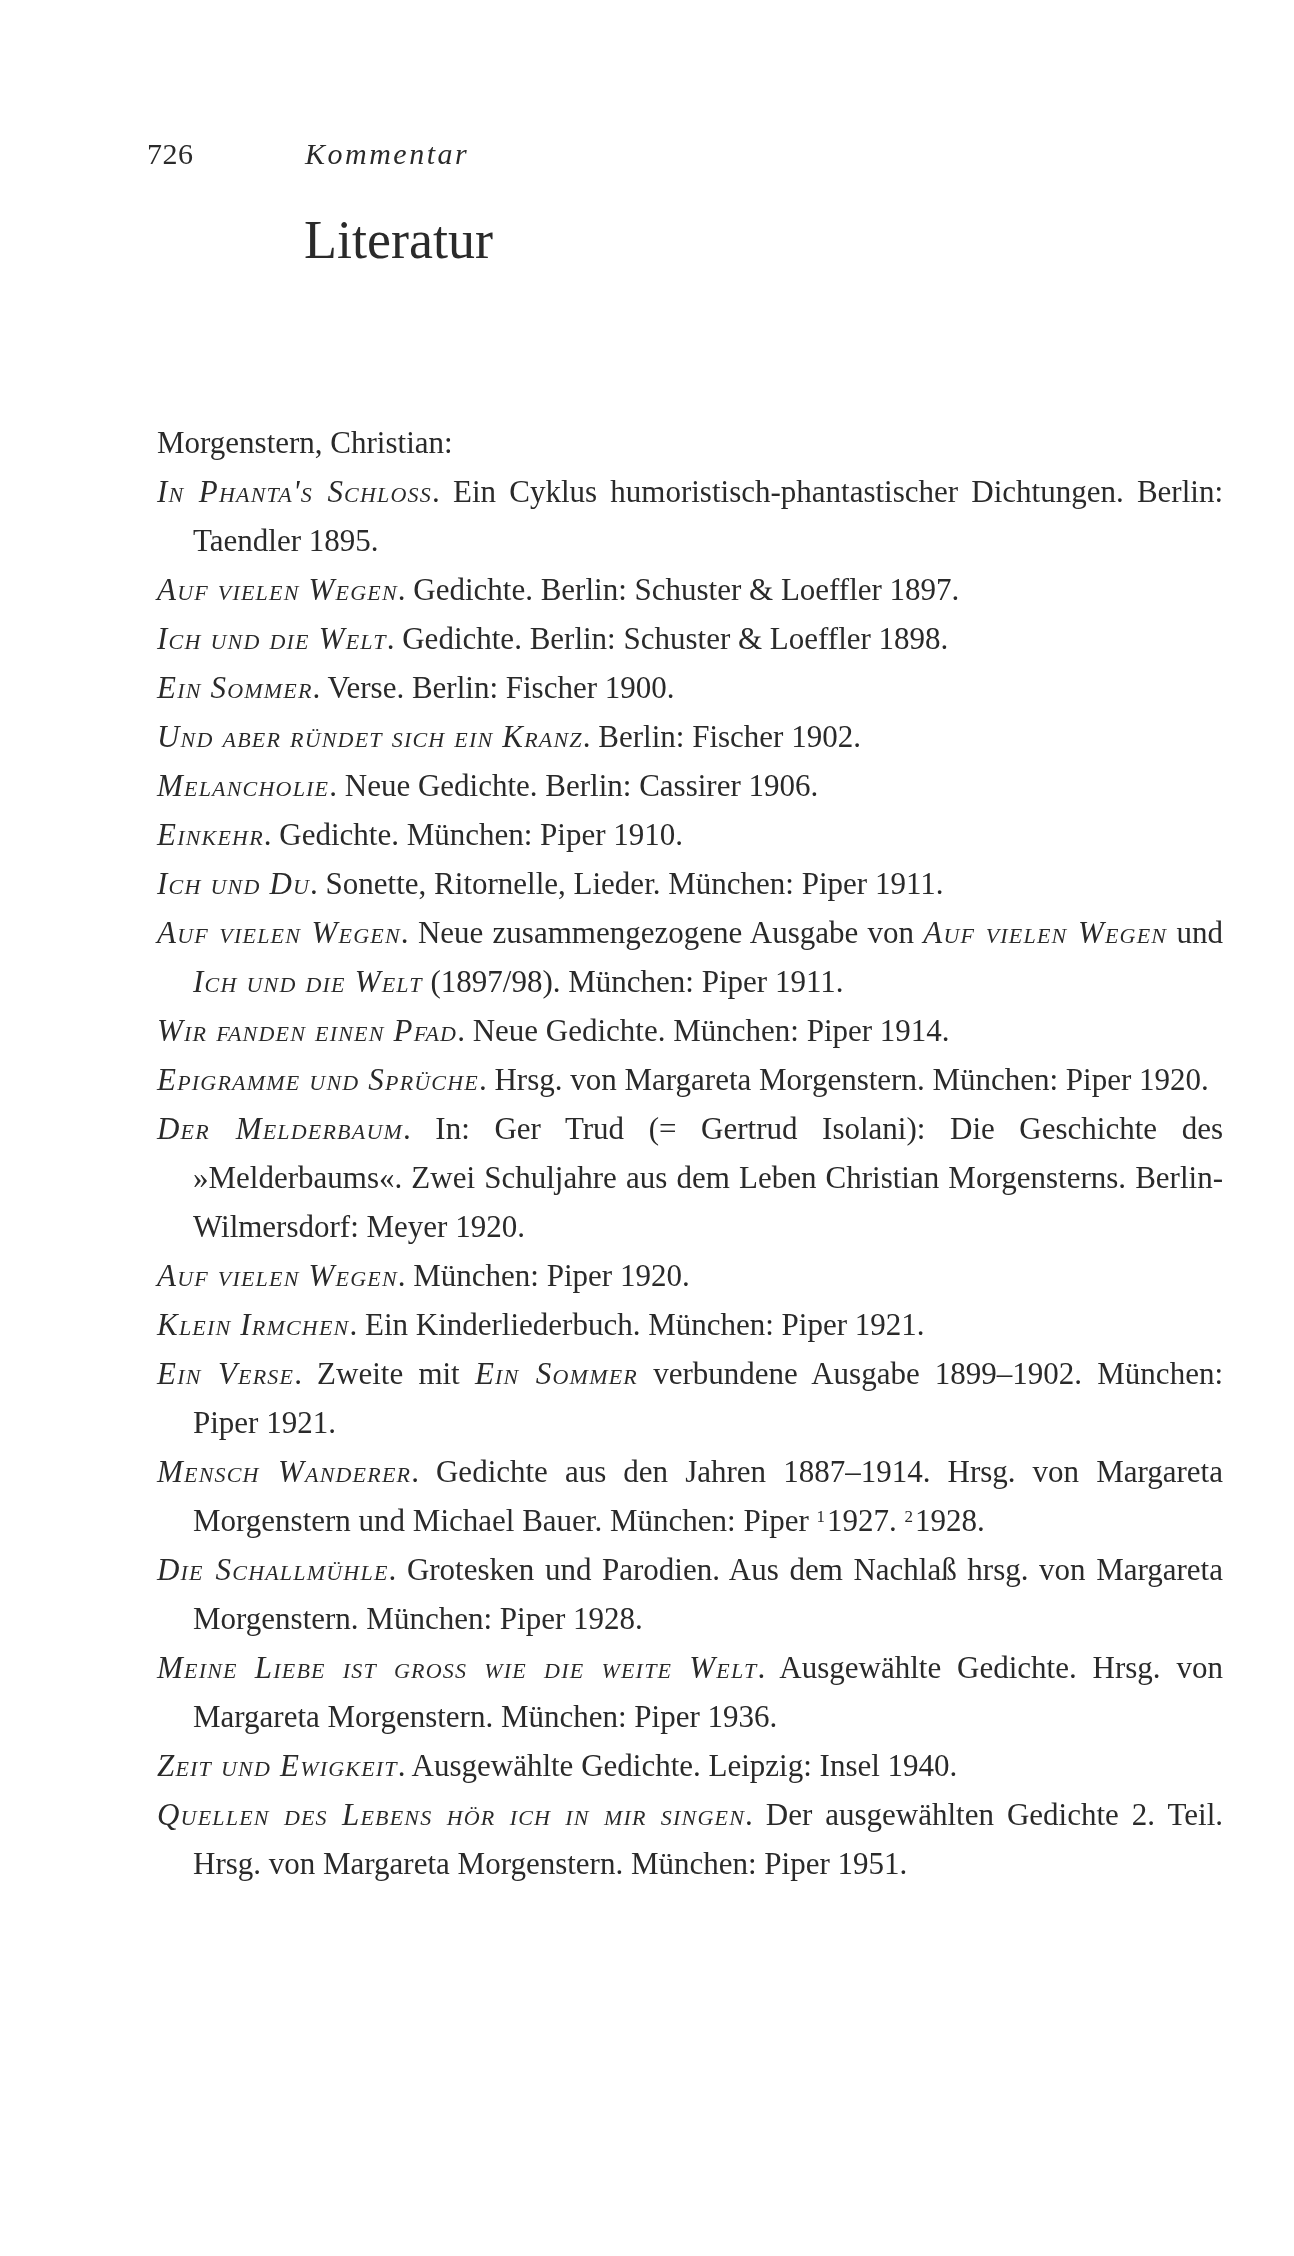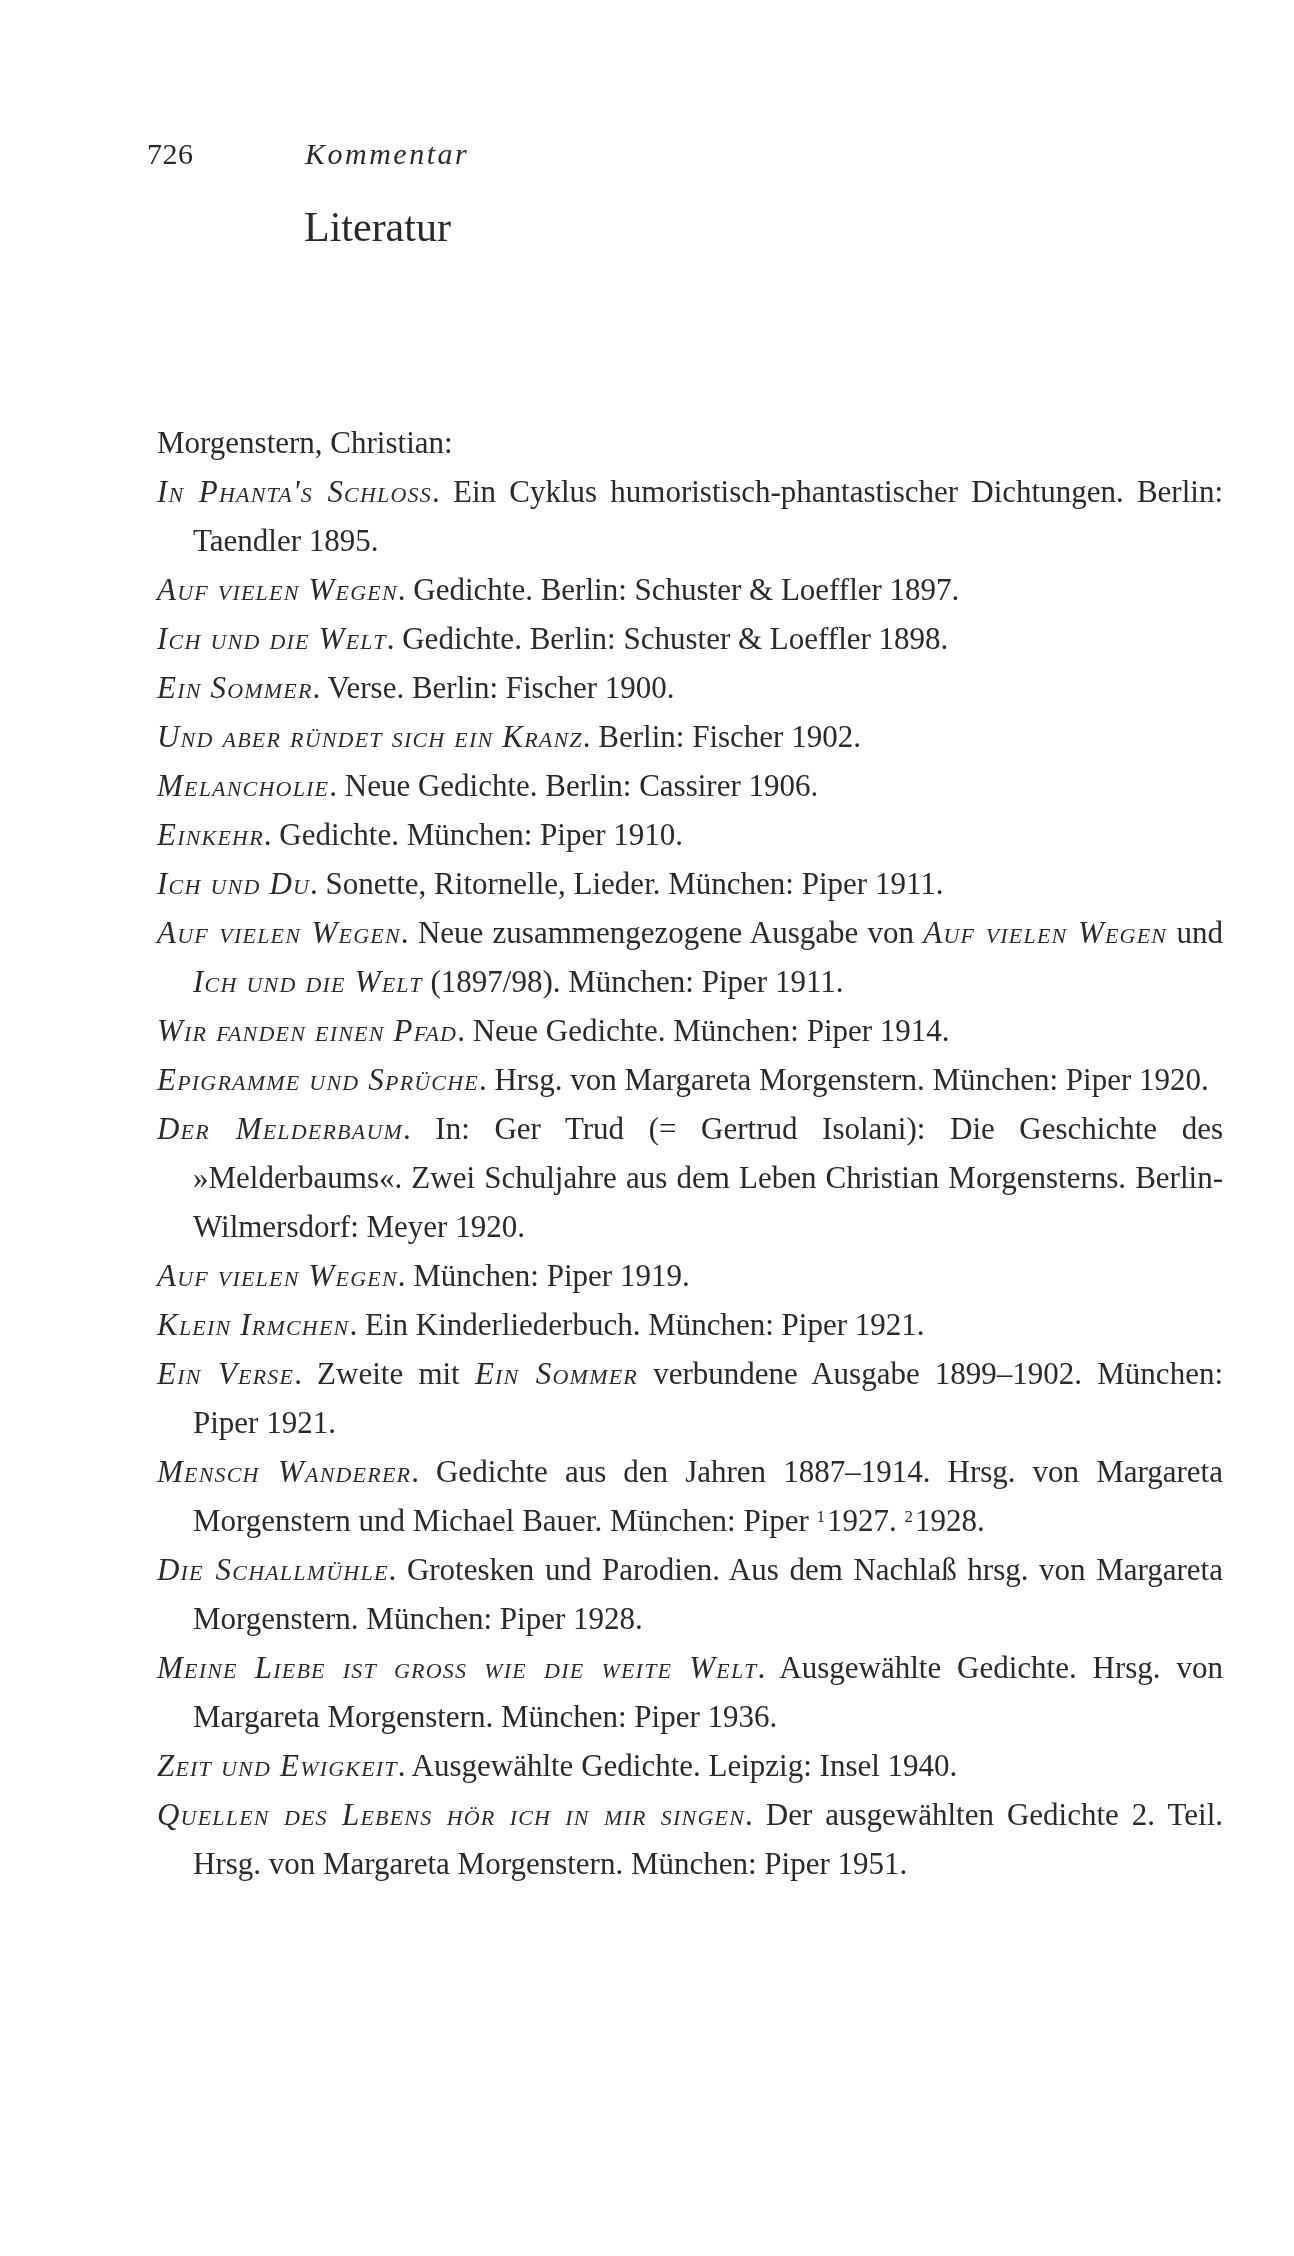--- a/index.html
+++ b/index.html
@@ -8,22 +8,22 @@
     font-family: "Liberation Serif", "DejaVu Serif", serif;
     color: #2a2a2a;
   }
   .running-head {
     position: absolute; left: 147px; top: 134px;
     font-size: 30px; line-height: 40px; white-space: nowrap;
   }
   .page-number { display: inline-block; width: 158px; letter-spacing: 0.5px; }
   .section-name { font-style: italic; letter-spacing: 2.5px; }
   .chapter-title {
-    position: absolute; left: 304px; top: 199px; margin: 0;
-    font-weight: normal; font-size: 42px; line-height: 56px;
+    position: absolute; left: 304px; top: 212px; margin: 0;
+    font-weight: normal; font-size: 54px; line-height: 56px;
   }
   .bibliography {
     position: absolute; left: 157px; top: 418px; width: 1066px;
     font-size: 31px; line-height: 49px;
   }
   .author { margin: 0; }
   .entry {
     margin: 0; padding-left: 36px; text-indent: -36px;
     text-align: justify;
   }
@@ -59,21 +59,21 @@
   <p class="entry"><span class="sc">Ich und Du</span><span>. Sonette, Ritornelle, Lieder. München: Piper 1911.</span></p>
 
   <p class="entry"><span class="sc">Auf vielen Wegen</span><span>. Neue zusammengezogene Ausgabe von </span><span class="sc">Auf vielen Wegen</span><span> und </span><span class="sc">Ich und die Welt</span><span> (1897/98). München: Piper 1911.</span></p>
 
   <p class="entry"><span class="sc">Wir fanden einen Pfad</span><span>. Neue Gedichte. München: Piper 1914.</span></p>
 
   <p class="entry"><span class="sc">Epigramme und Sprüche</span><span>. Hrsg. von Margareta Morgenstern. München: Piper 1920.</span></p>
 
   <p class="entry"><span class="sc">Der Melderbaum</span><span>. In: Ger Trud (= Gertrud Isolani): Die Geschichte des »Melderbaums«. Zwei Schuljahre aus dem Leben Christian Morgensterns. Berlin-Wilmersdorf: Meyer 1920.</span></p>
 
-  <p class="entry"><span class="sc">Auf vielen Wegen</span><span>. München: Piper 1919.</span></p>
+  <p class="entry"><span class="sc">Auf vielen Wegen</span><span>. München: Piper 1920.</span></p>
 
   <p class="entry"><span class="sc">Klein Irmchen</span><span>. Ein Kinderliederbuch. München: Piper 1921.</span></p>
 
   <p class="entry"><span class="sc">Ein Verse</span><span>. Zweite mit </span><span class="sc">Ein Sommer</span><span> verbundene Ausgabe 1899–1902. München: Piper 1921.</span></p>
 
   <p class="entry"><span class="sc">Mensch Wanderer</span><span>. Gedichte aus den Jahren 1887–1914. Hrsg. von Margareta Morgenstern und Michael Bauer. München: Piper </span><sup>1</sup><span>1927. </span><sup>2</sup><span>1928.</span></p>
 
   <p class="entry"><span class="sc">Die Schallmühle</span><span>. Grotesken und Parodien. Aus dem Nachlaß hrsg. von Margareta Morgenstern. München: Piper 1928.</span></p>
 
   <p class="entry"><span class="sc">Meine Liebe ist gross wie die weite Welt</span><span>. Ausgewählte Gedichte. Hrsg. von Margareta Morgenstern. München: Piper 1936.</span></p>

